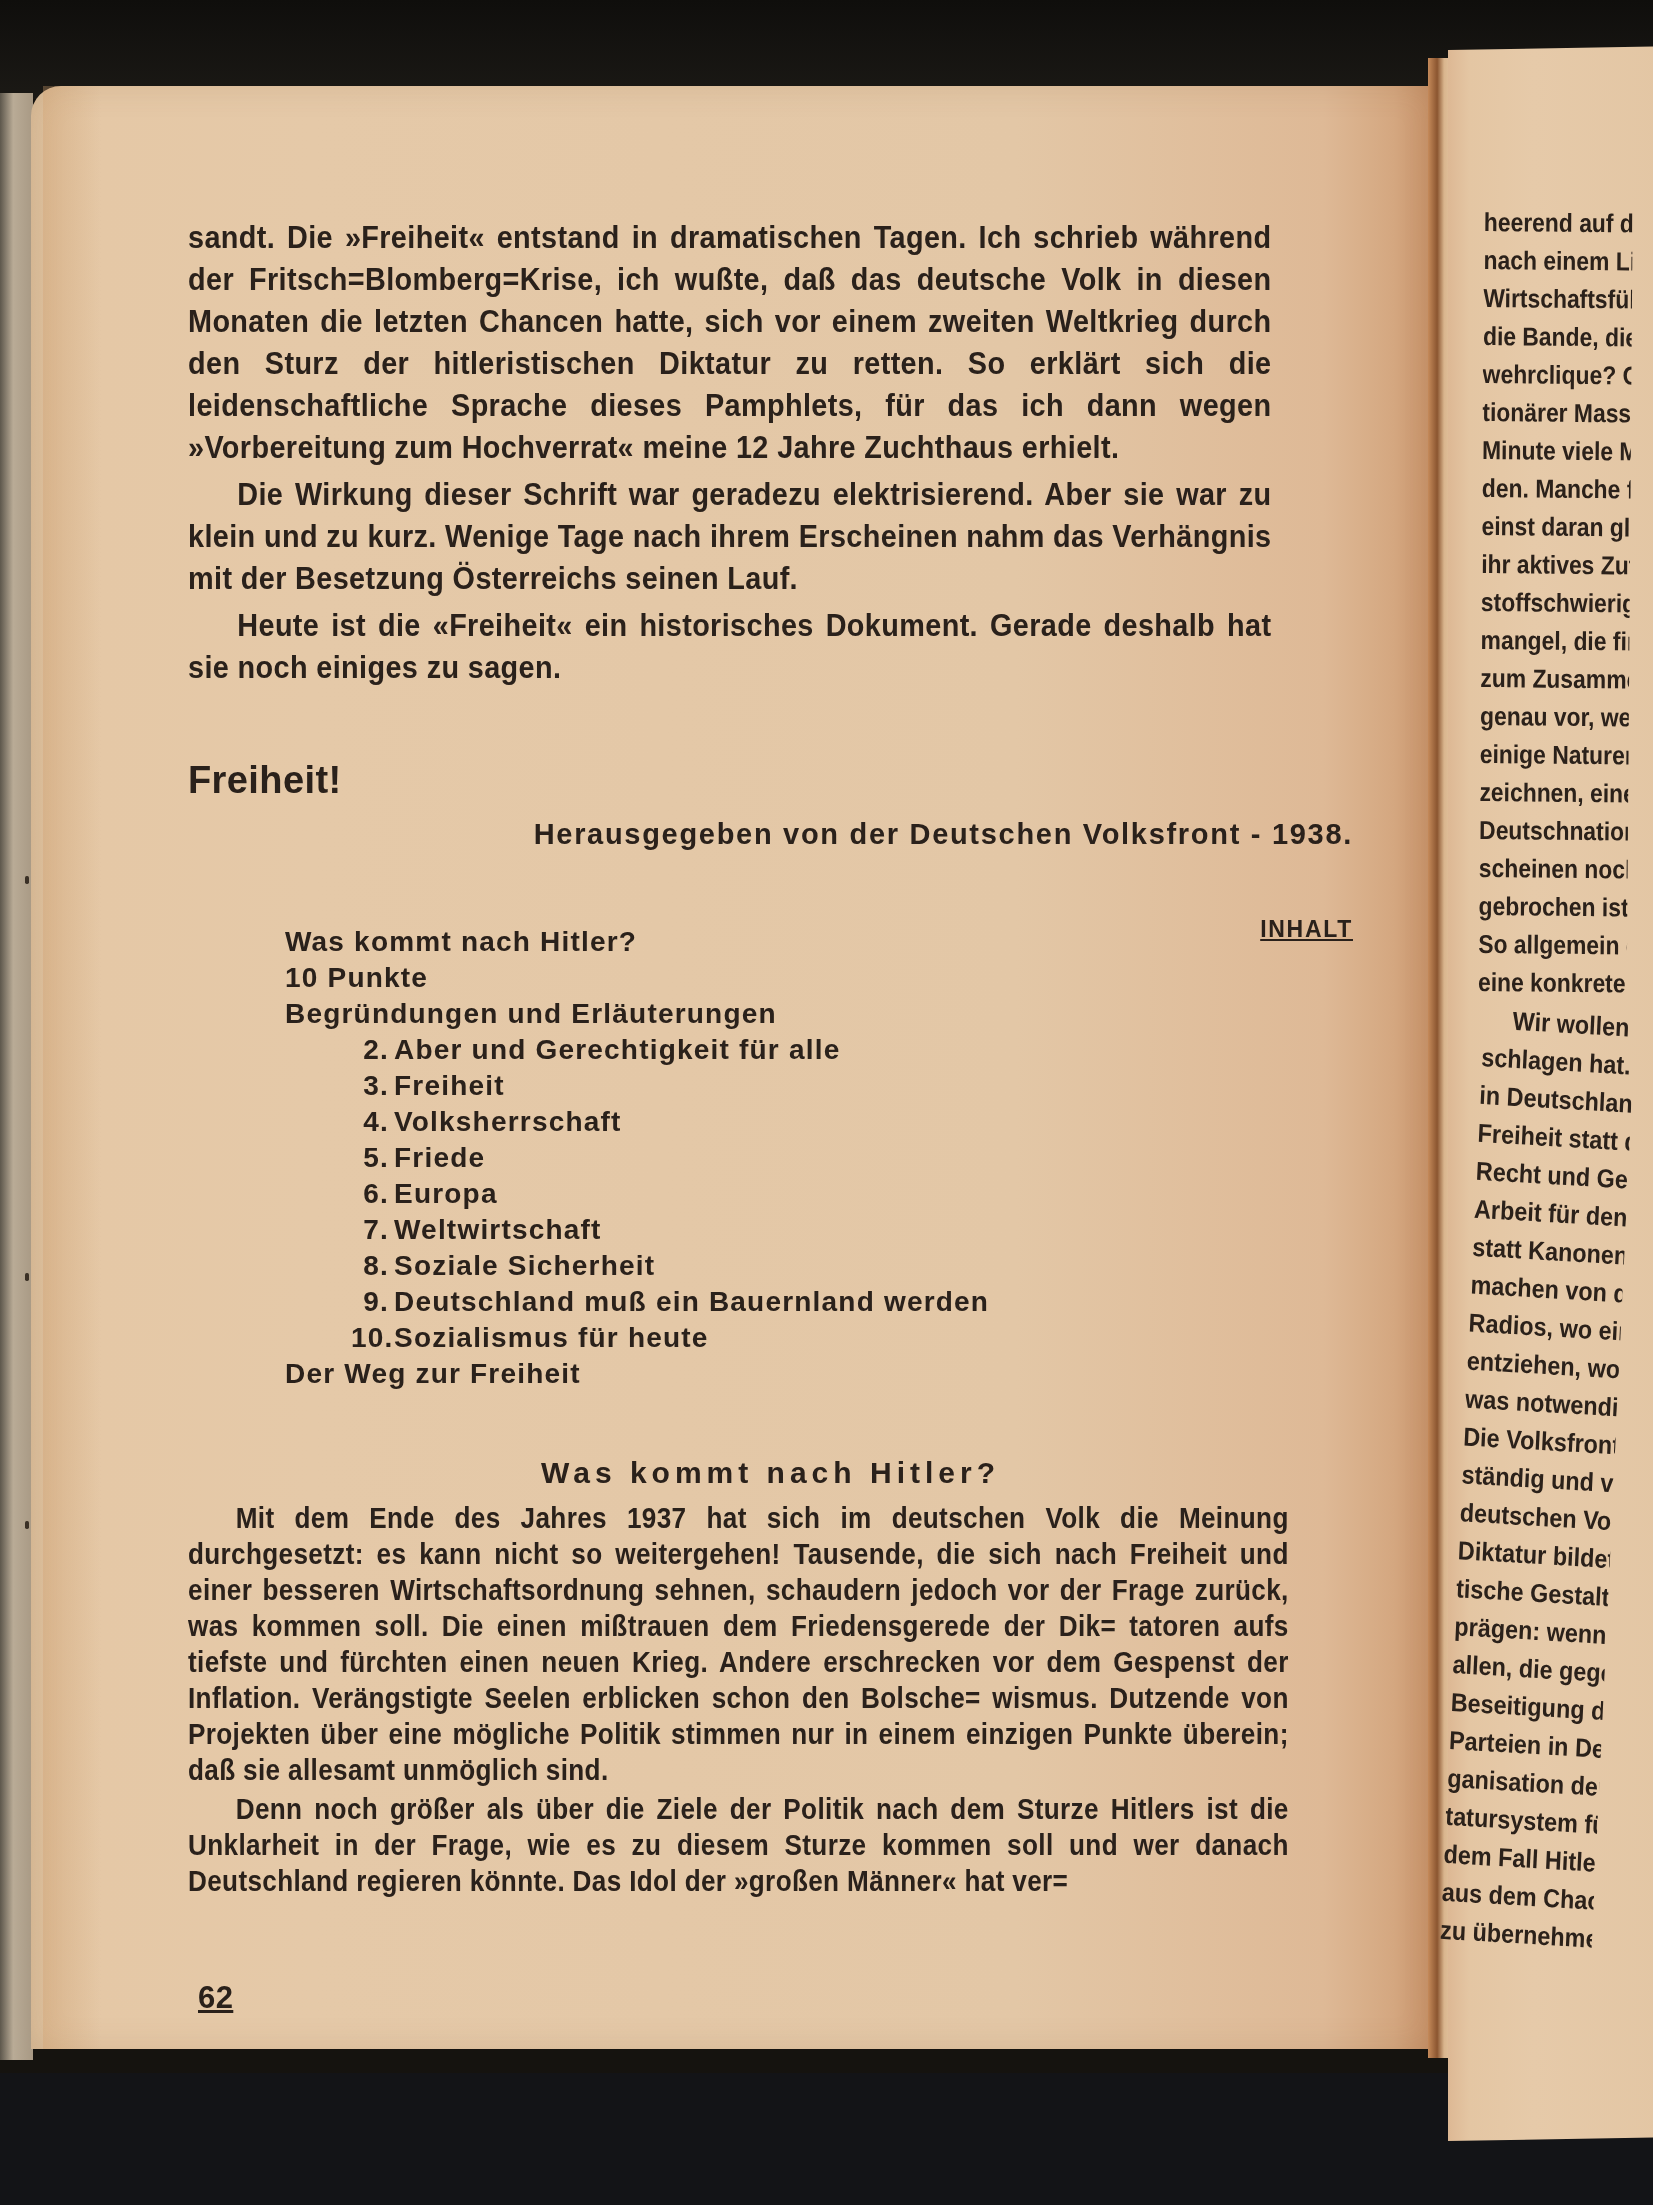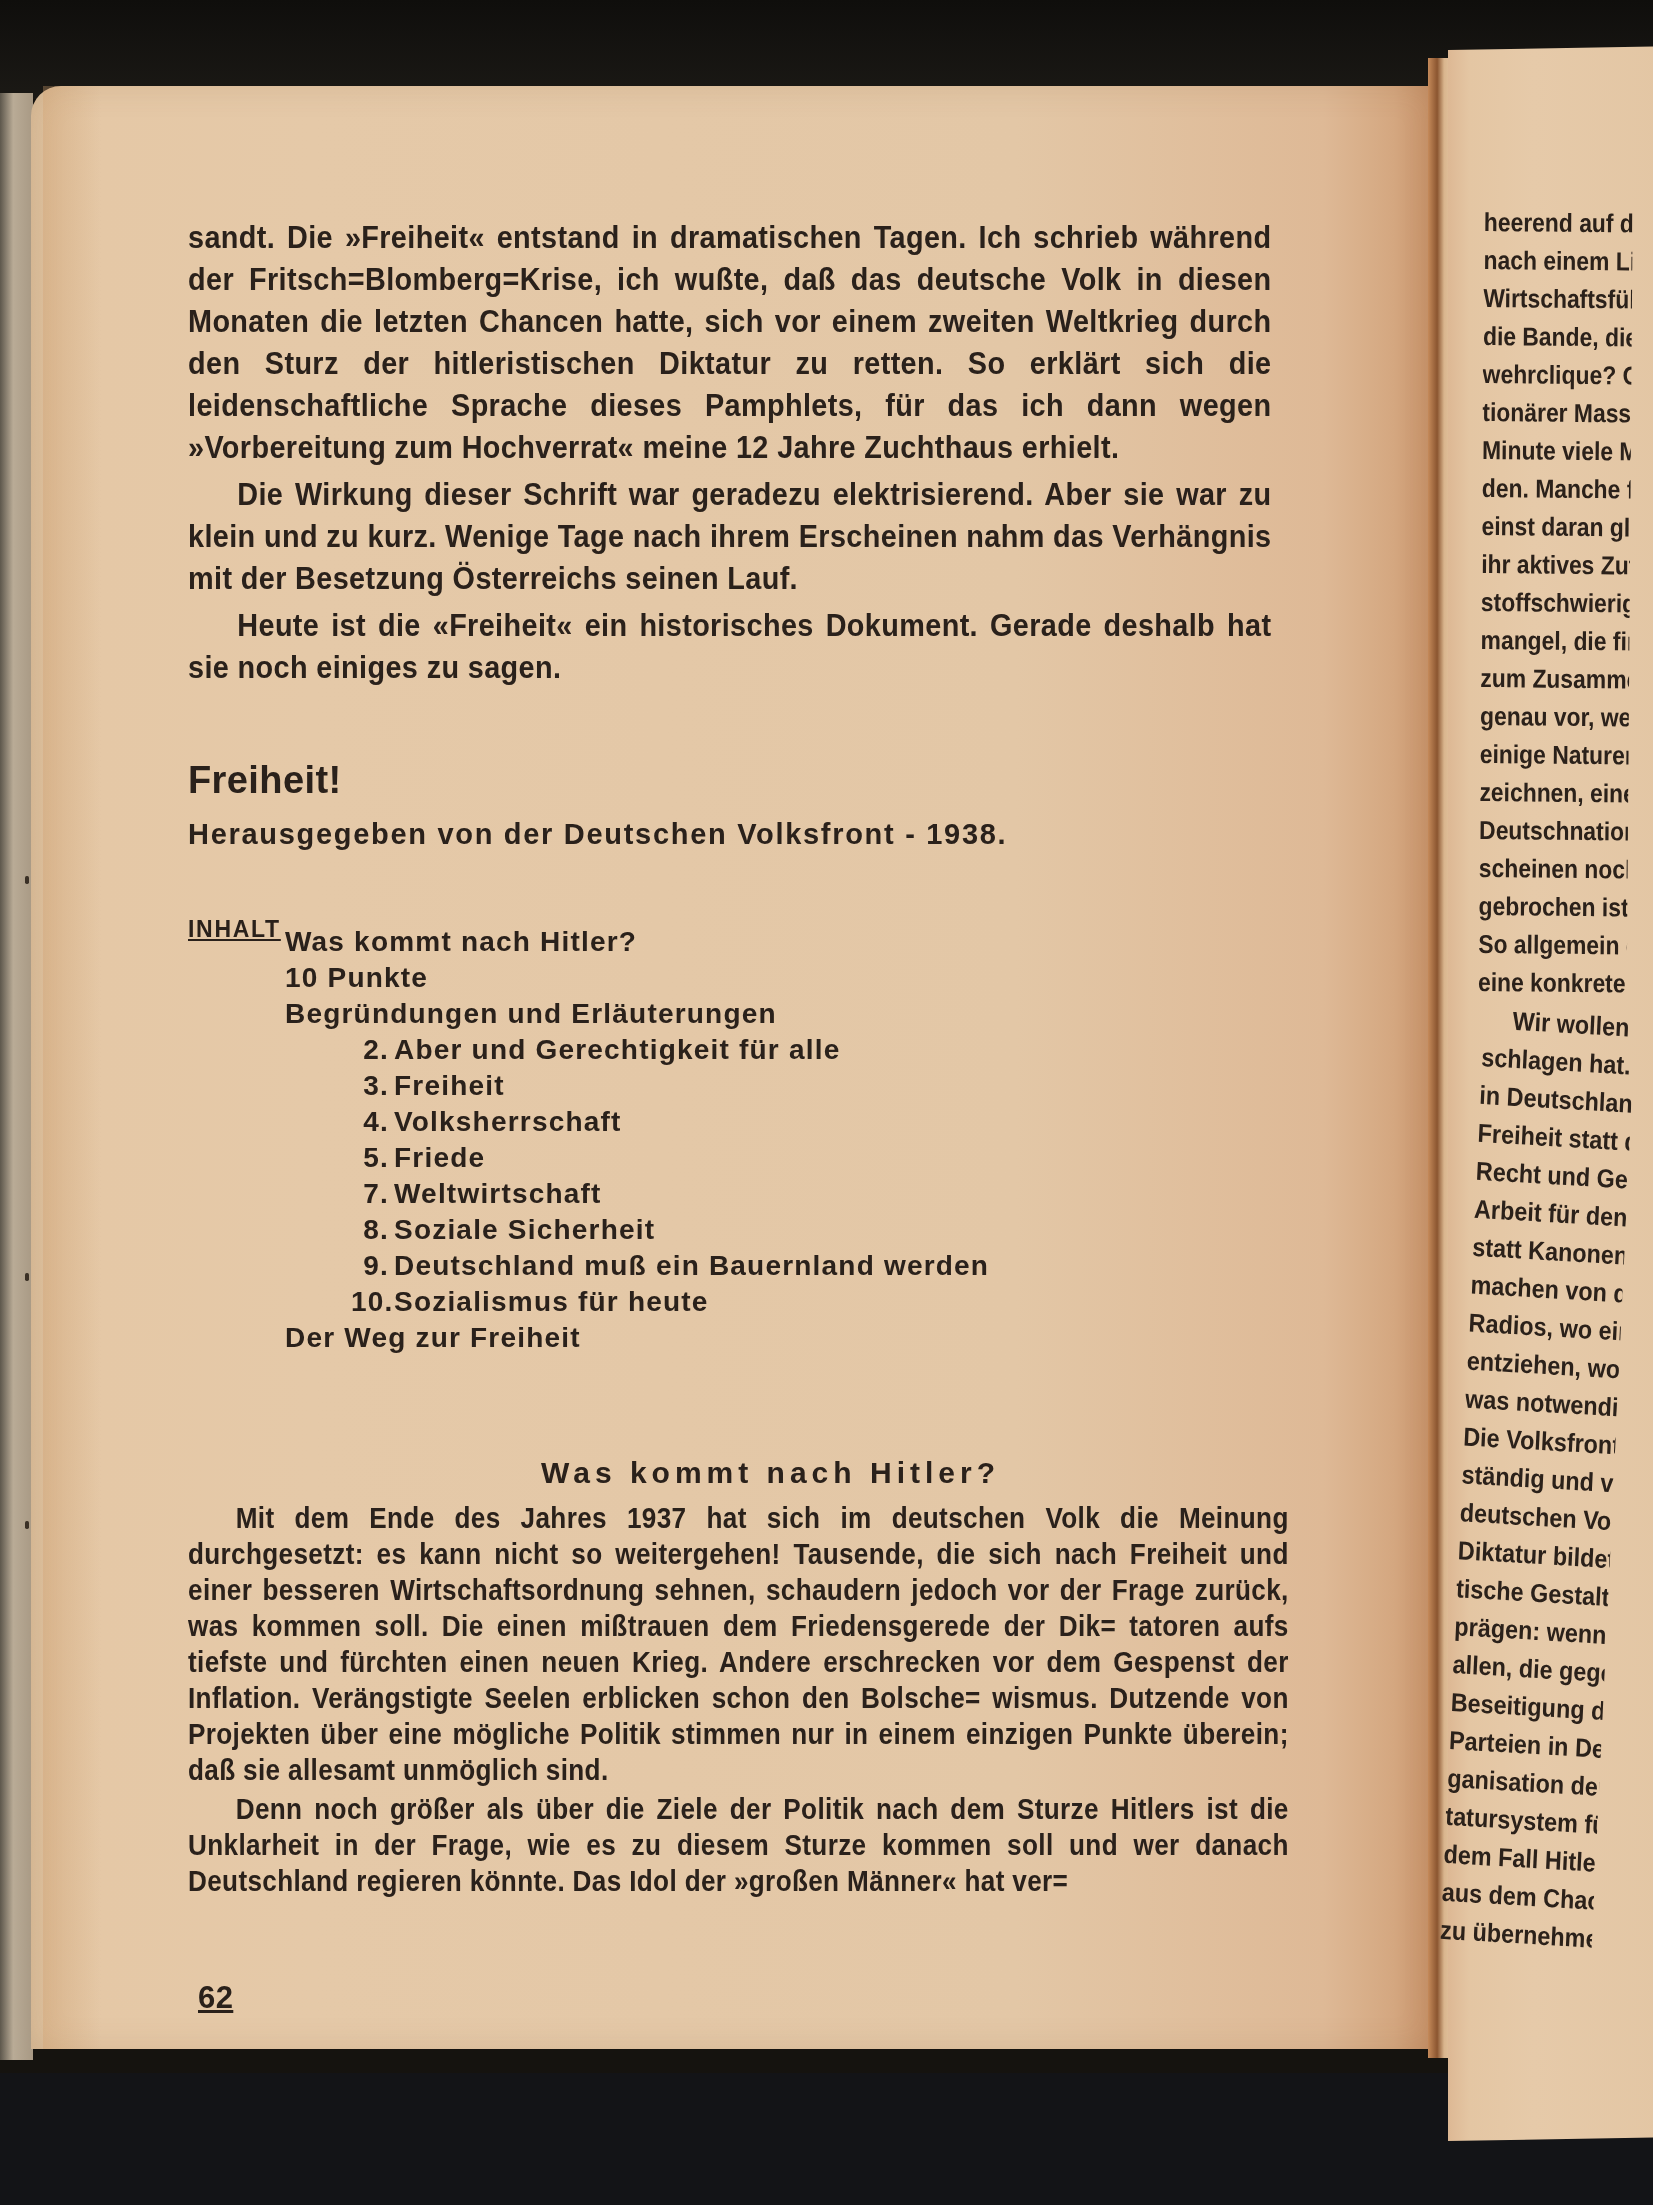--- a/index.html
+++ b/index.html
@@ -49,21 +49,21 @@
   }
   .body-para {
     left: 188px; width: 1165px; font-size: 31px; line-height: 42px;
     font-weight: bold; text-align: justify; transform: scaleX(0.93); transform-origin: left top;
   }
   .body-para p { margin: 0; }
   .indent { text-indent: 53px; }
   .title {
     left: 188px; width: 1165px; font-size: 38px; font-weight: bold;
   }
-  .subtitle { left: 188px; width: 1165px; text-align: left; font-size: 29px; font-weight: bold; letter-spacing: 1.7px; }
+  .subtitle { left: 188px; width: 1165px; text-align: right; font-size: 29px; font-weight: bold; letter-spacing: 1.7px; }
   .toc { left: 285px; width: 827px; font-size: 28px; line-height: 36px; font-weight: bold; letter-spacing: 1.2px; }
   .toc .sub { padding-left: 66px; }
   .toc .sub .num { display: inline-block; width: 38px; text-align: right; margin-right: 5px; }
   .section-heading { left: 188px; width: 1165px; text-align: center; font-size: 30px; font-weight: bold; letter-spacing: 5px; }
   .page-number { left: 198px; top: 1980px; font-size: 31px; font-weight: bold; text-decoration: underline; }
   .right-text {
     position: absolute; left: 1484px; width: 169px; overflow: hidden; white-space: nowrap;
     color: #2b211a; font-family: "Liberation Sans Narrow", "Liberation Sans", sans-serif;
     font-size: 26px; line-height: 38px; font-weight: bold;
     transform: scaleX(0.88); transform-origin: left top;
@@ -101,20 +101,21 @@
 <div class="text subtitle" style="top:916px; font-size:23px;text-decoration:underline;">INHALT</div>
 
 <div class="text toc" style="top:924px;">
   <div>Was kommt nach Hitler?</div>
   <div>10 Punkte</div>
   <div>Begründungen und Erläuterungen</div>
   <div class="sub"><span class="num">2.</span><span>Aber und Gerechtigkeit für alle</span></div>
   <div class="sub"><span class="num">3.</span><span>Freiheit</span></div>
   <div class="sub"><span class="num">4.</span><span>Volksherrschaft</span></div>
   <div class="sub"><span class="num">5.</span><span>Friede</span></div>
+  <div class="sub"><span class="num">6.</span><span>Europa</span></div>
   <div class="sub"><span class="num">7.</span><span>Weltwirtschaft</span></div>
   <div class="sub"><span class="num">8.</span><span>Soziale Sicherheit</span></div>
   <div class="sub"><span class="num">9.</span><span>Deutschland muß ein Bauernland werden</span></div>
   <div class="sub"><span class="num">10.</span><span>Sozialismus für heute</span></div>
   <div>Der Weg zur Freiheit</div>
 </div>
 
 <div class="text section-heading" style="top:1456px;">Was kommt nach Hitler?</div>
 
 <div class="text body-para" style="top:1500px; font-size:29px; line-height:36px; width:1223px; transform: scaleX(0.9);">

